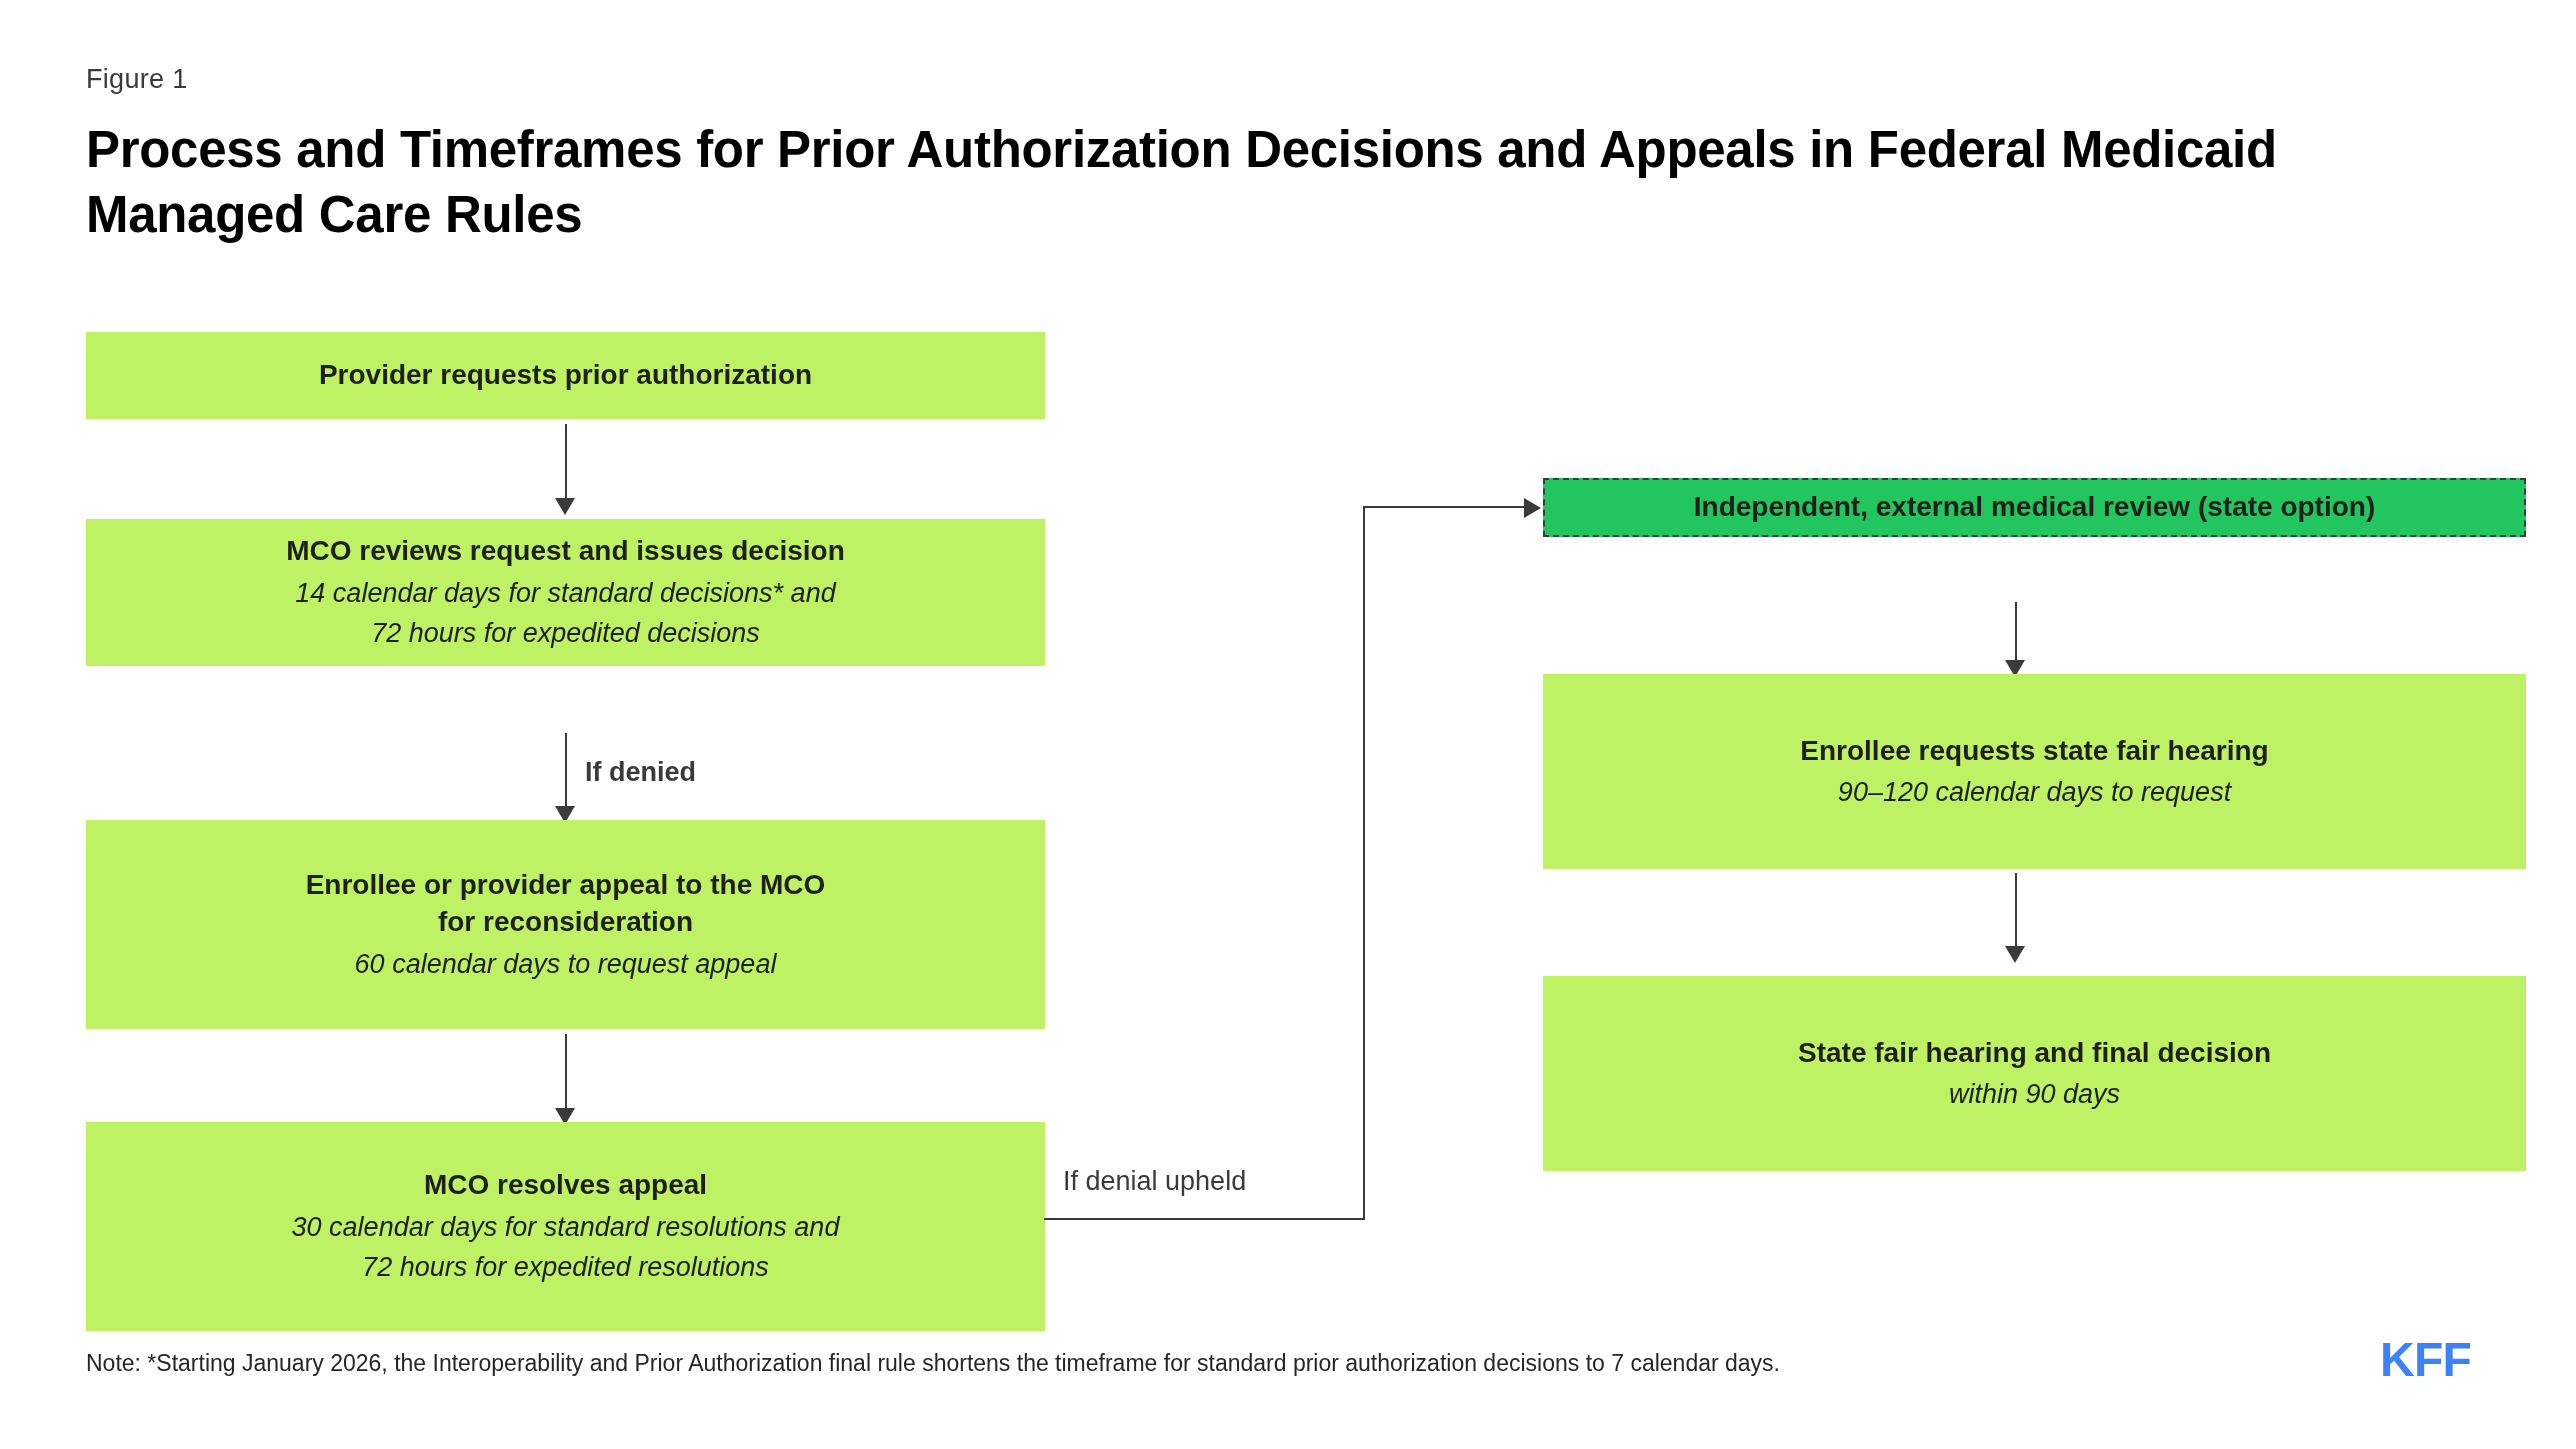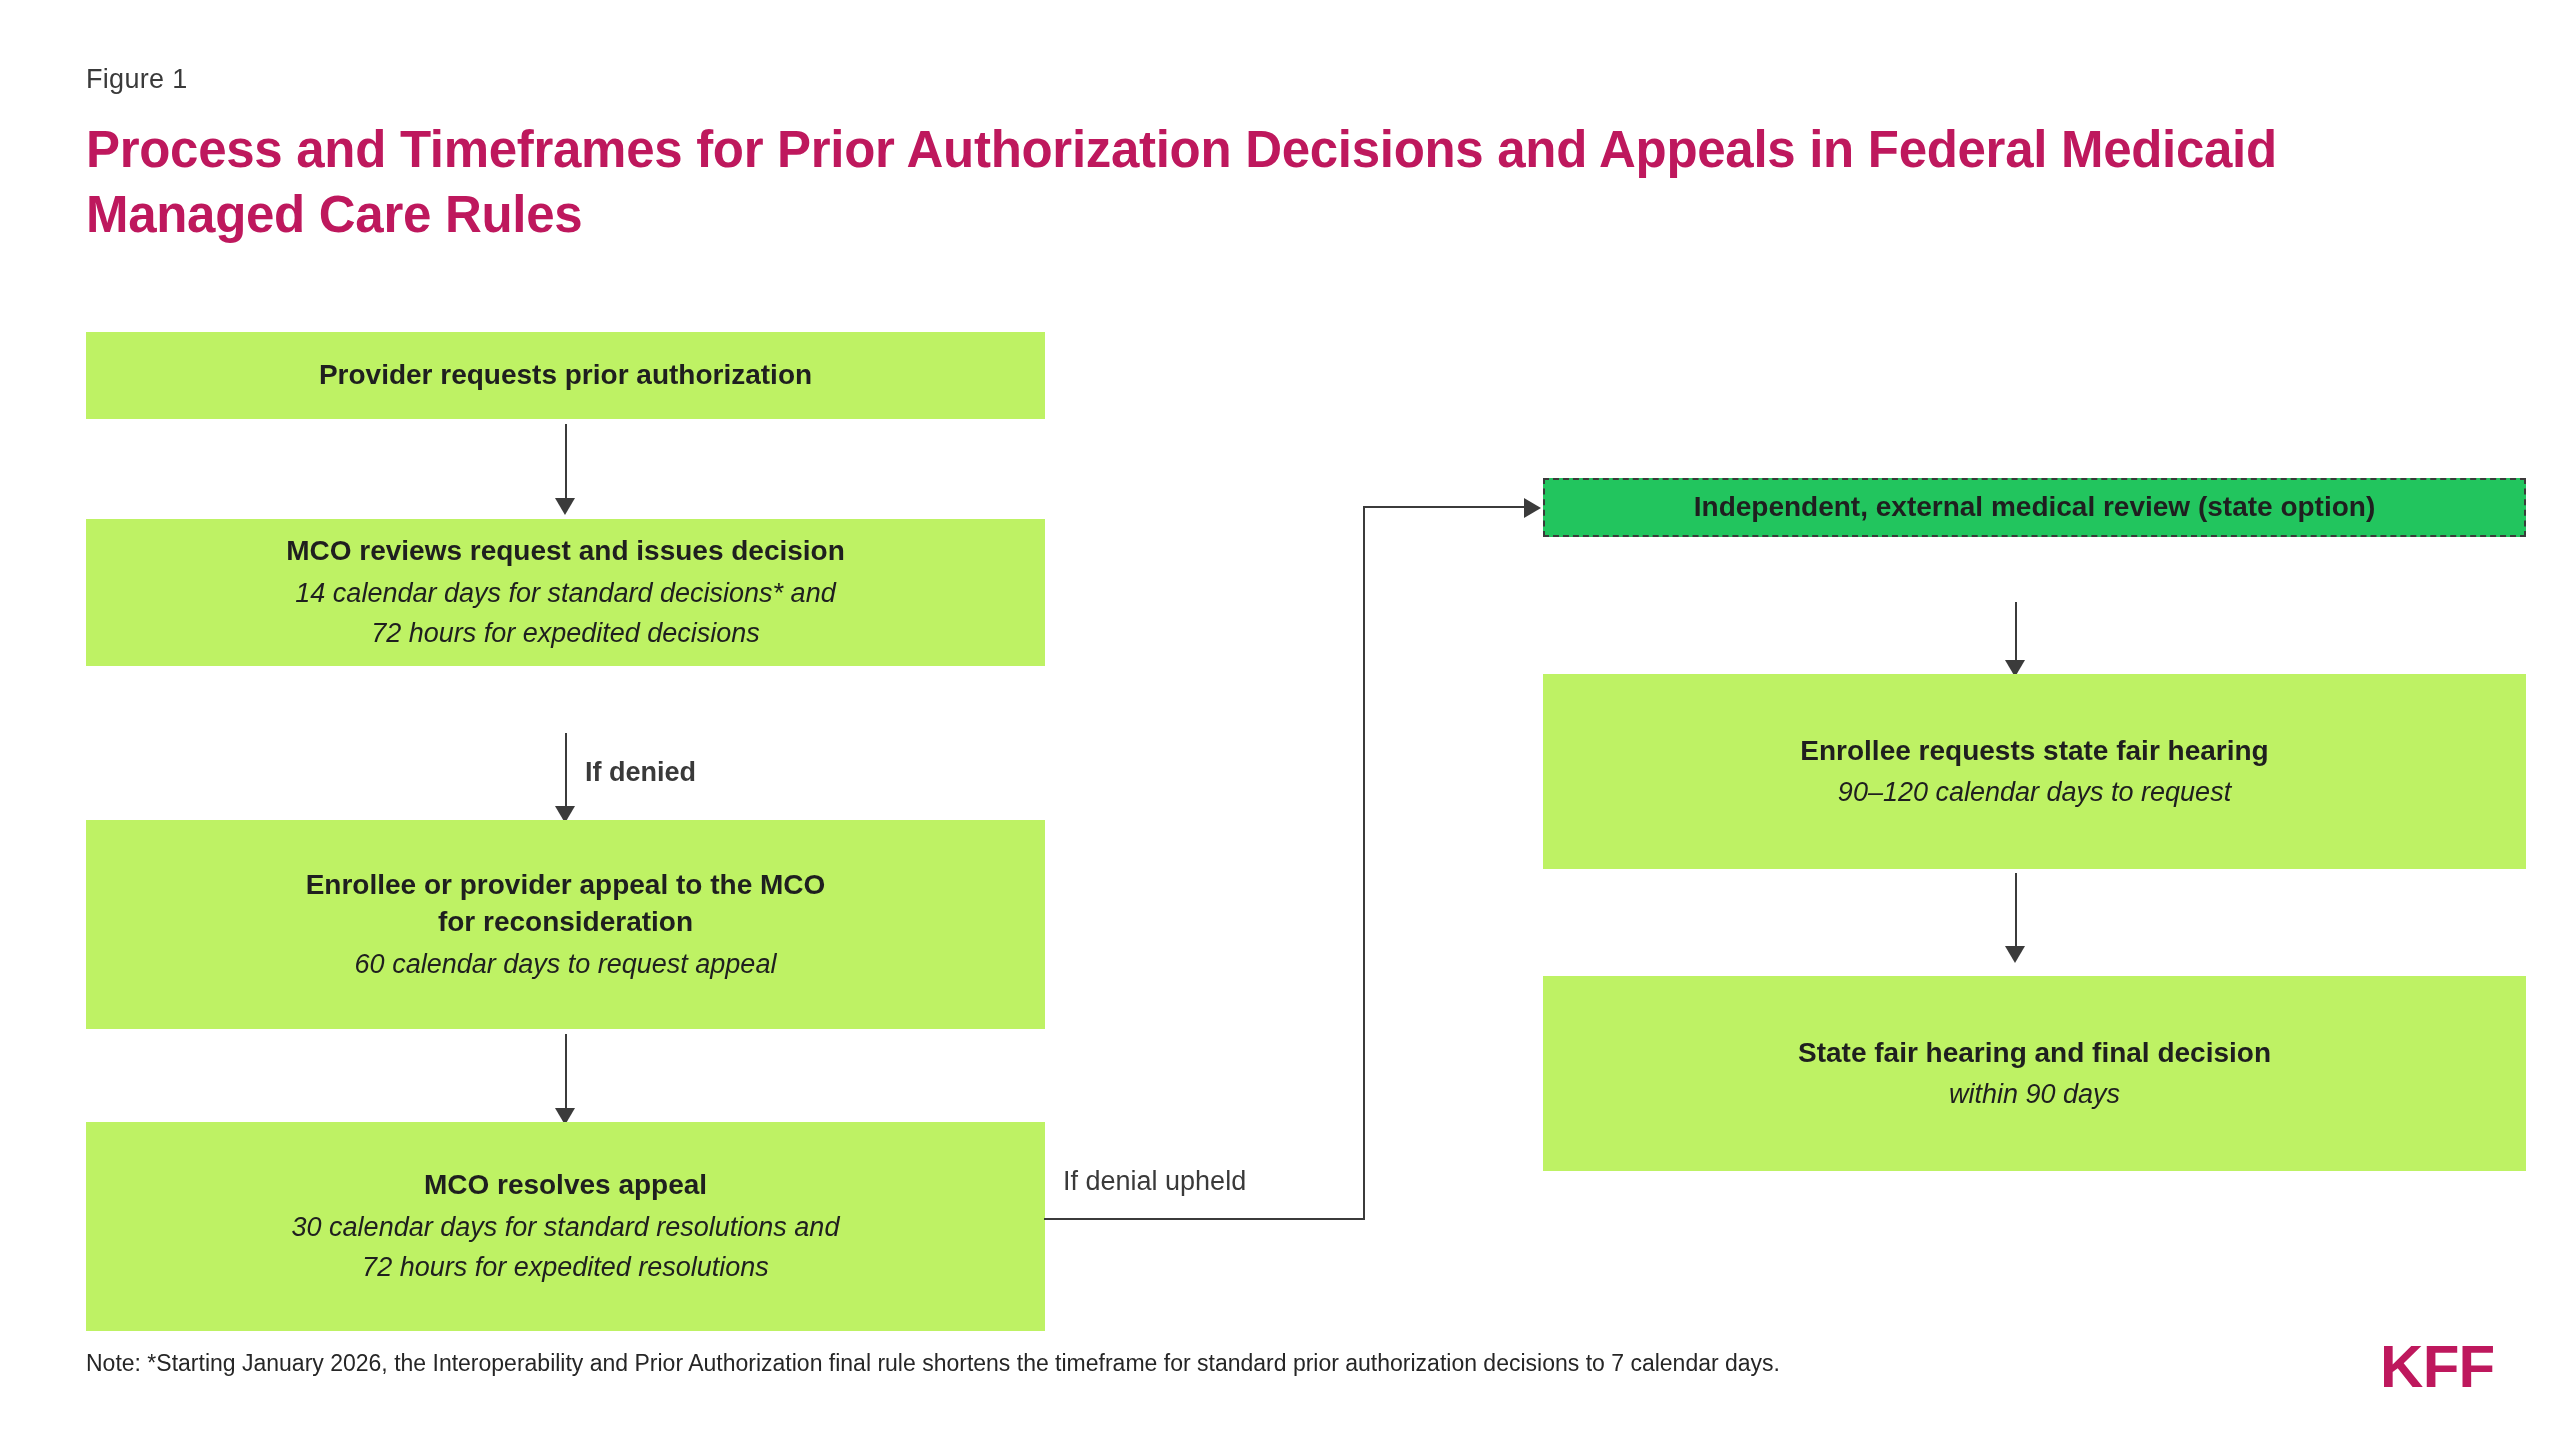--- a/index.html
+++ b/index.html
@@ -10,21 +10,21 @@
     overflow: hidden;
   }
   #canvas { position: relative; width: 2576px; height: 1449px; }
 
   .fig-label {
     position: absolute; left: 86px; top: 64px;
     font-size: 27px; color: #3a3a3a; letter-spacing: 0.3px;
   }
   .fig-title {
     position: absolute; left: 86px; top: 117px; width: 2348px;
-    font-size: 51px; font-weight: bold; color: #be185d;
+    font-size: 51px; font-weight: bold; color: #000000;
     line-height: 1.28; letter-spacing: -0.3px;
   }
 
   .node {
     position: absolute;
     background: #bef264;
     display: flex; flex-direction: column;
     align-items: center; justify-content: center;
     text-align: center;
     padding: 5.4px 17.4px;
@@ -66,21 +66,21 @@
     position: absolute; font-size: 27px; color: #3a3a3a;
     white-space: nowrap;
   }
 
   .note {
     position: absolute; left: 86px; top: 1350px;
     font-size: 23px; color: #262626; white-space: nowrap;
   }
   .kff {
     position: absolute; left: 2380px; top: 1332px;
-    font-size: 60px; font-weight: bold; color: #be185d;
+    font-size: 48px; font-weight: bold; color: #3b82f6;
     letter-spacing: -0.7px;
   }
 </style>
 </head>
 <body>
 
 <div id="canvas">
 
   <div class="fig-label">Figure  1</div>
   <div class="fig-title">Process and Timeframes for Prior Authorization Decisions and Appeals in Federal Medicaid Managed Care Rules</div>

